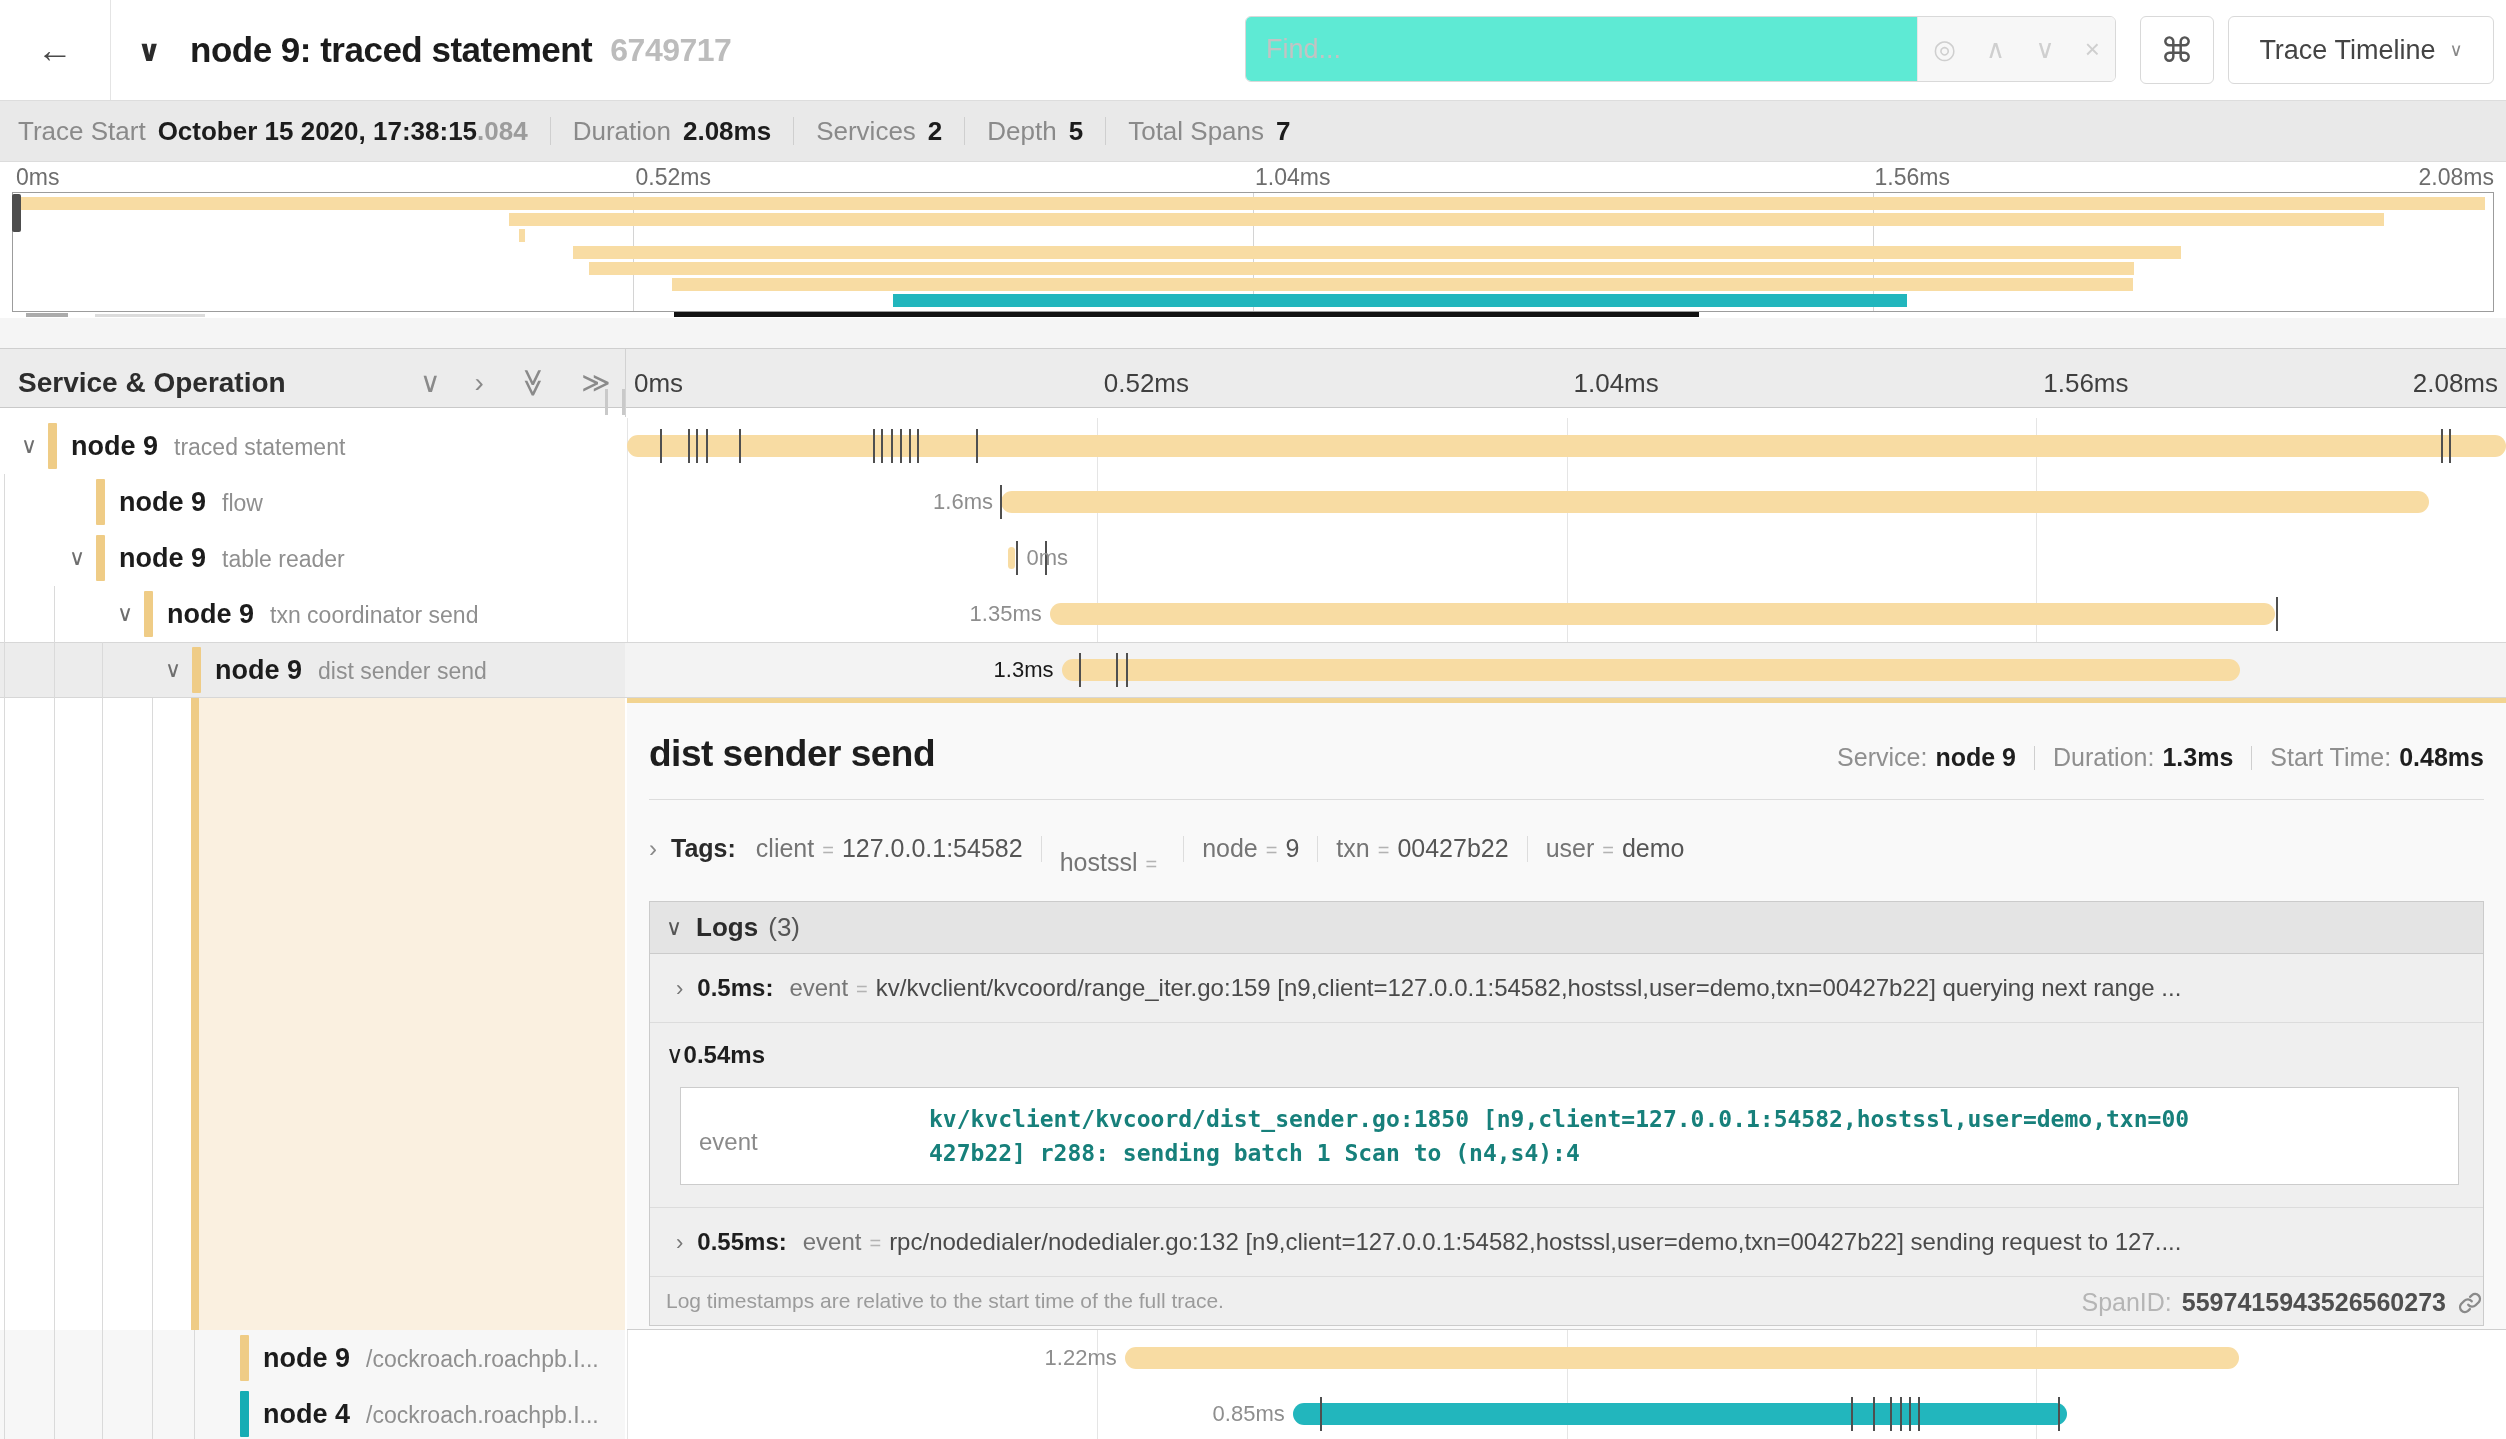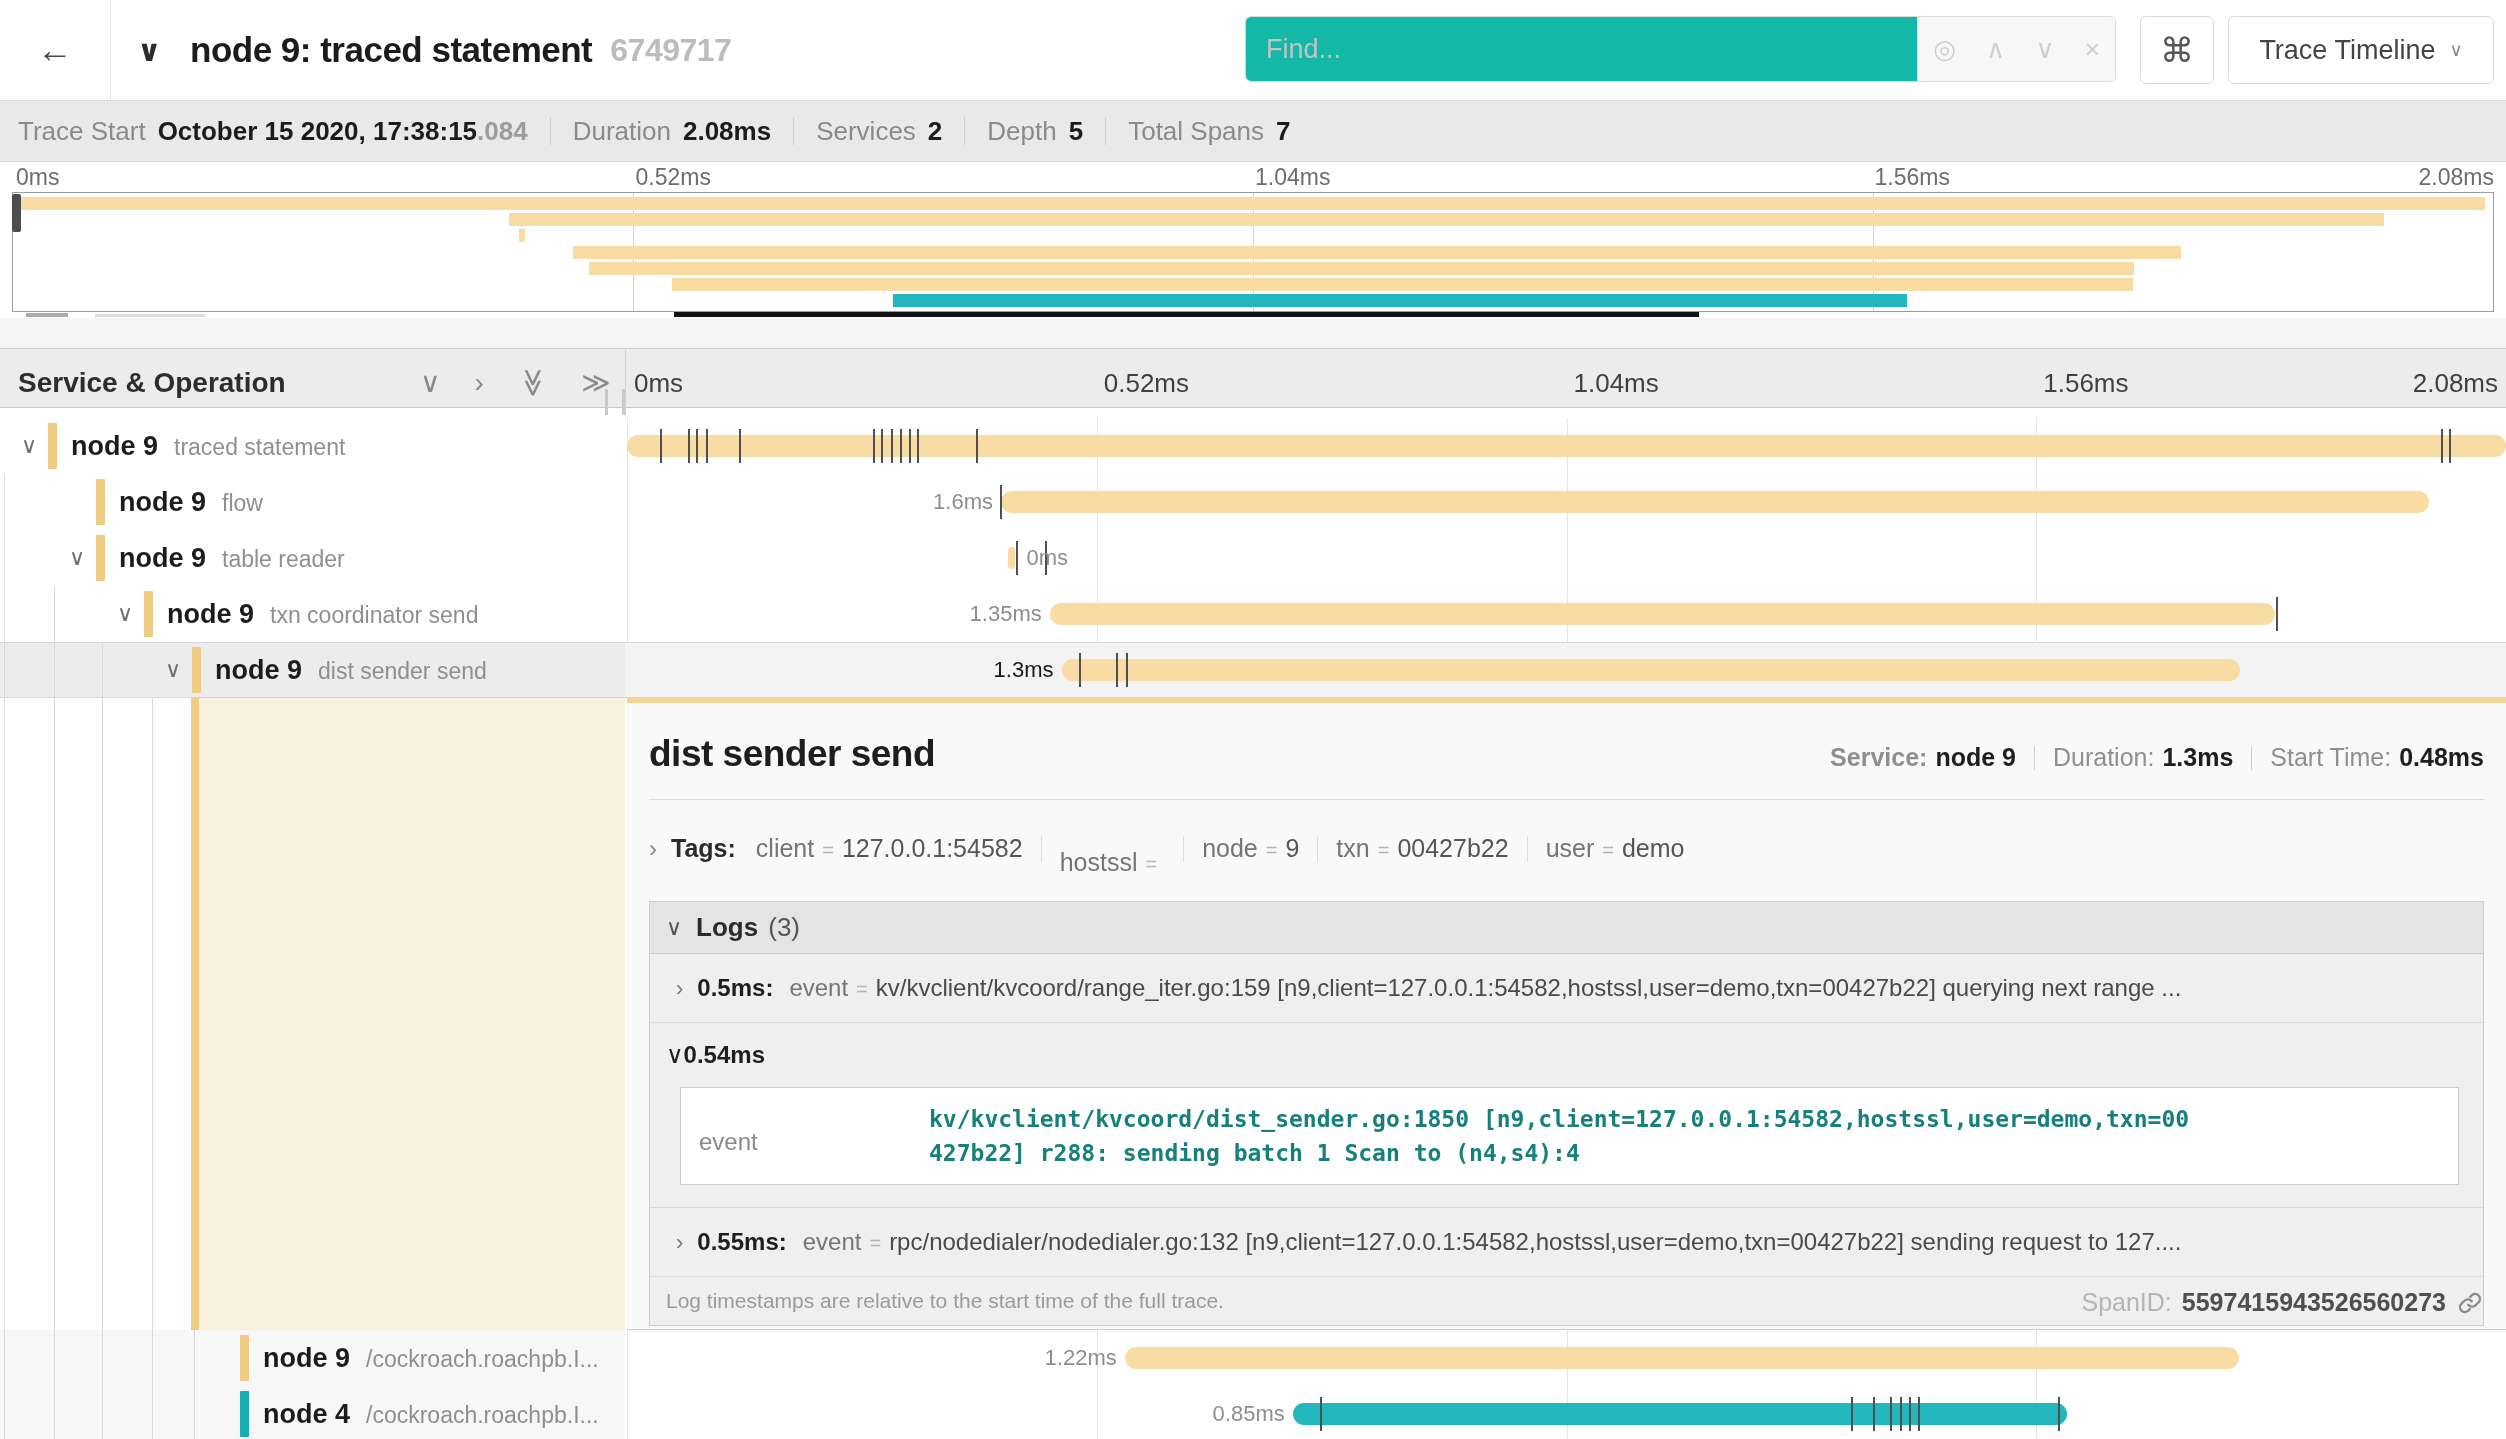--- a/index.html
+++ b/index.html
@@ -11,21 +11,21 @@
   .back-btn{position:absolute;left:0;top:0;width:110px;height:100px;border-right:1px solid #e4e4e4;
             display:flex;align-items:center;justify-content:center;font-size:36px;color:#4a4a4a;cursor:pointer;}
   .title-chev{position:absolute;left:137px;top:0;height:100px;display:flex;align-items:center;
               font-size:30px;font-weight:700;color:#2b2b2b;cursor:pointer;}
   .page-title{position:absolute;left:190px;top:0;height:100px;display:flex;align-items:center;
               font-size:35px;font-weight:700;color:#1c1c1c;letter-spacing:-0.5px;}
   .trace-id{margin-left:18px;font-weight:700;color:#bcbcbc;font-size:32px;}
   .find-wrap{position:absolute;left:1245px;top:16px;width:871px;height:66px;border:1px solid #d9d9d9;
              border-radius:6px;background:#fff;display:flex;box-sizing:border-box;overflow:hidden;}
   .find-input{flex:0 0 631px;border:none;outline:none;font-size:27px;color:#444;padding:0 20px;
-              font-family:inherit;background:#14b8a6;}
+              font-family:inherit;background:#5eead4;}
   .find-input::placeholder{color:#c3c3c3;}
   .find-icons{flex:1;background:#f7f7f7;border-left:1px solid #e6e6e6;display:flex;align-items:center;
               justify-content:space-around;color:#cfcfcf;font-size:26px;}
   .find-icons span{cursor:pointer;padding:0 6px;}
   .kbd-btn{position:absolute;left:2140px;top:16px;width:72px;height:66px;border:1px solid #d9d9d9;border-radius:6px;
            background:#fff;display:flex;align-items:center;justify-content:center;font-size:34px;color:#555;cursor:pointer;}
   .view-btn{position:absolute;left:2228px;top:16px;width:264px;height:66px;border:1px solid #d9d9d9;border-radius:6px;
             background:#fff;display:flex;align-items:center;justify-content:center;gap:14px;
             font-size:27px;color:#444;cursor:pointer;}
   .view-btn .sm-chev{font-size:18px;color:#888;}
@@ -346,21 +346,21 @@
       <div class="span-tick" style="left: 1917.81px; top: 1397px;"></div>
       <div class="span-tick" style="left: 2057.83px; top: 1397px;"></div>
       <div class="bar-label" style="top: 1386px; left: 1064.78px; width: 220px; text-align: right;">0.85ms</div>
     </div>
 
   <div class="detail">
     <div class="d-titlerow">
       <div class="d-title">dist sender send</div>
       <div class="d-meta" id="detailMeta">
           <div style="display: flex; align-items: baseline;">
-            <div style="display: inline; font-weight: bold;">Service:</div>
+            <div style="display: inline;">Service:</div>
             <b>node 9</b>
           </div>
           <div class="tb-sep"></div>
           <div style="display: flex; align-items: baseline;">
             <div style="display: inline;">Duration:</div>
             <b>1.3ms</b>
           </div>
           <div class="tb-sep"></div>
           <div style="display: flex; align-items: baseline;">
             <div style="display: inline;">Start Time:</div>

